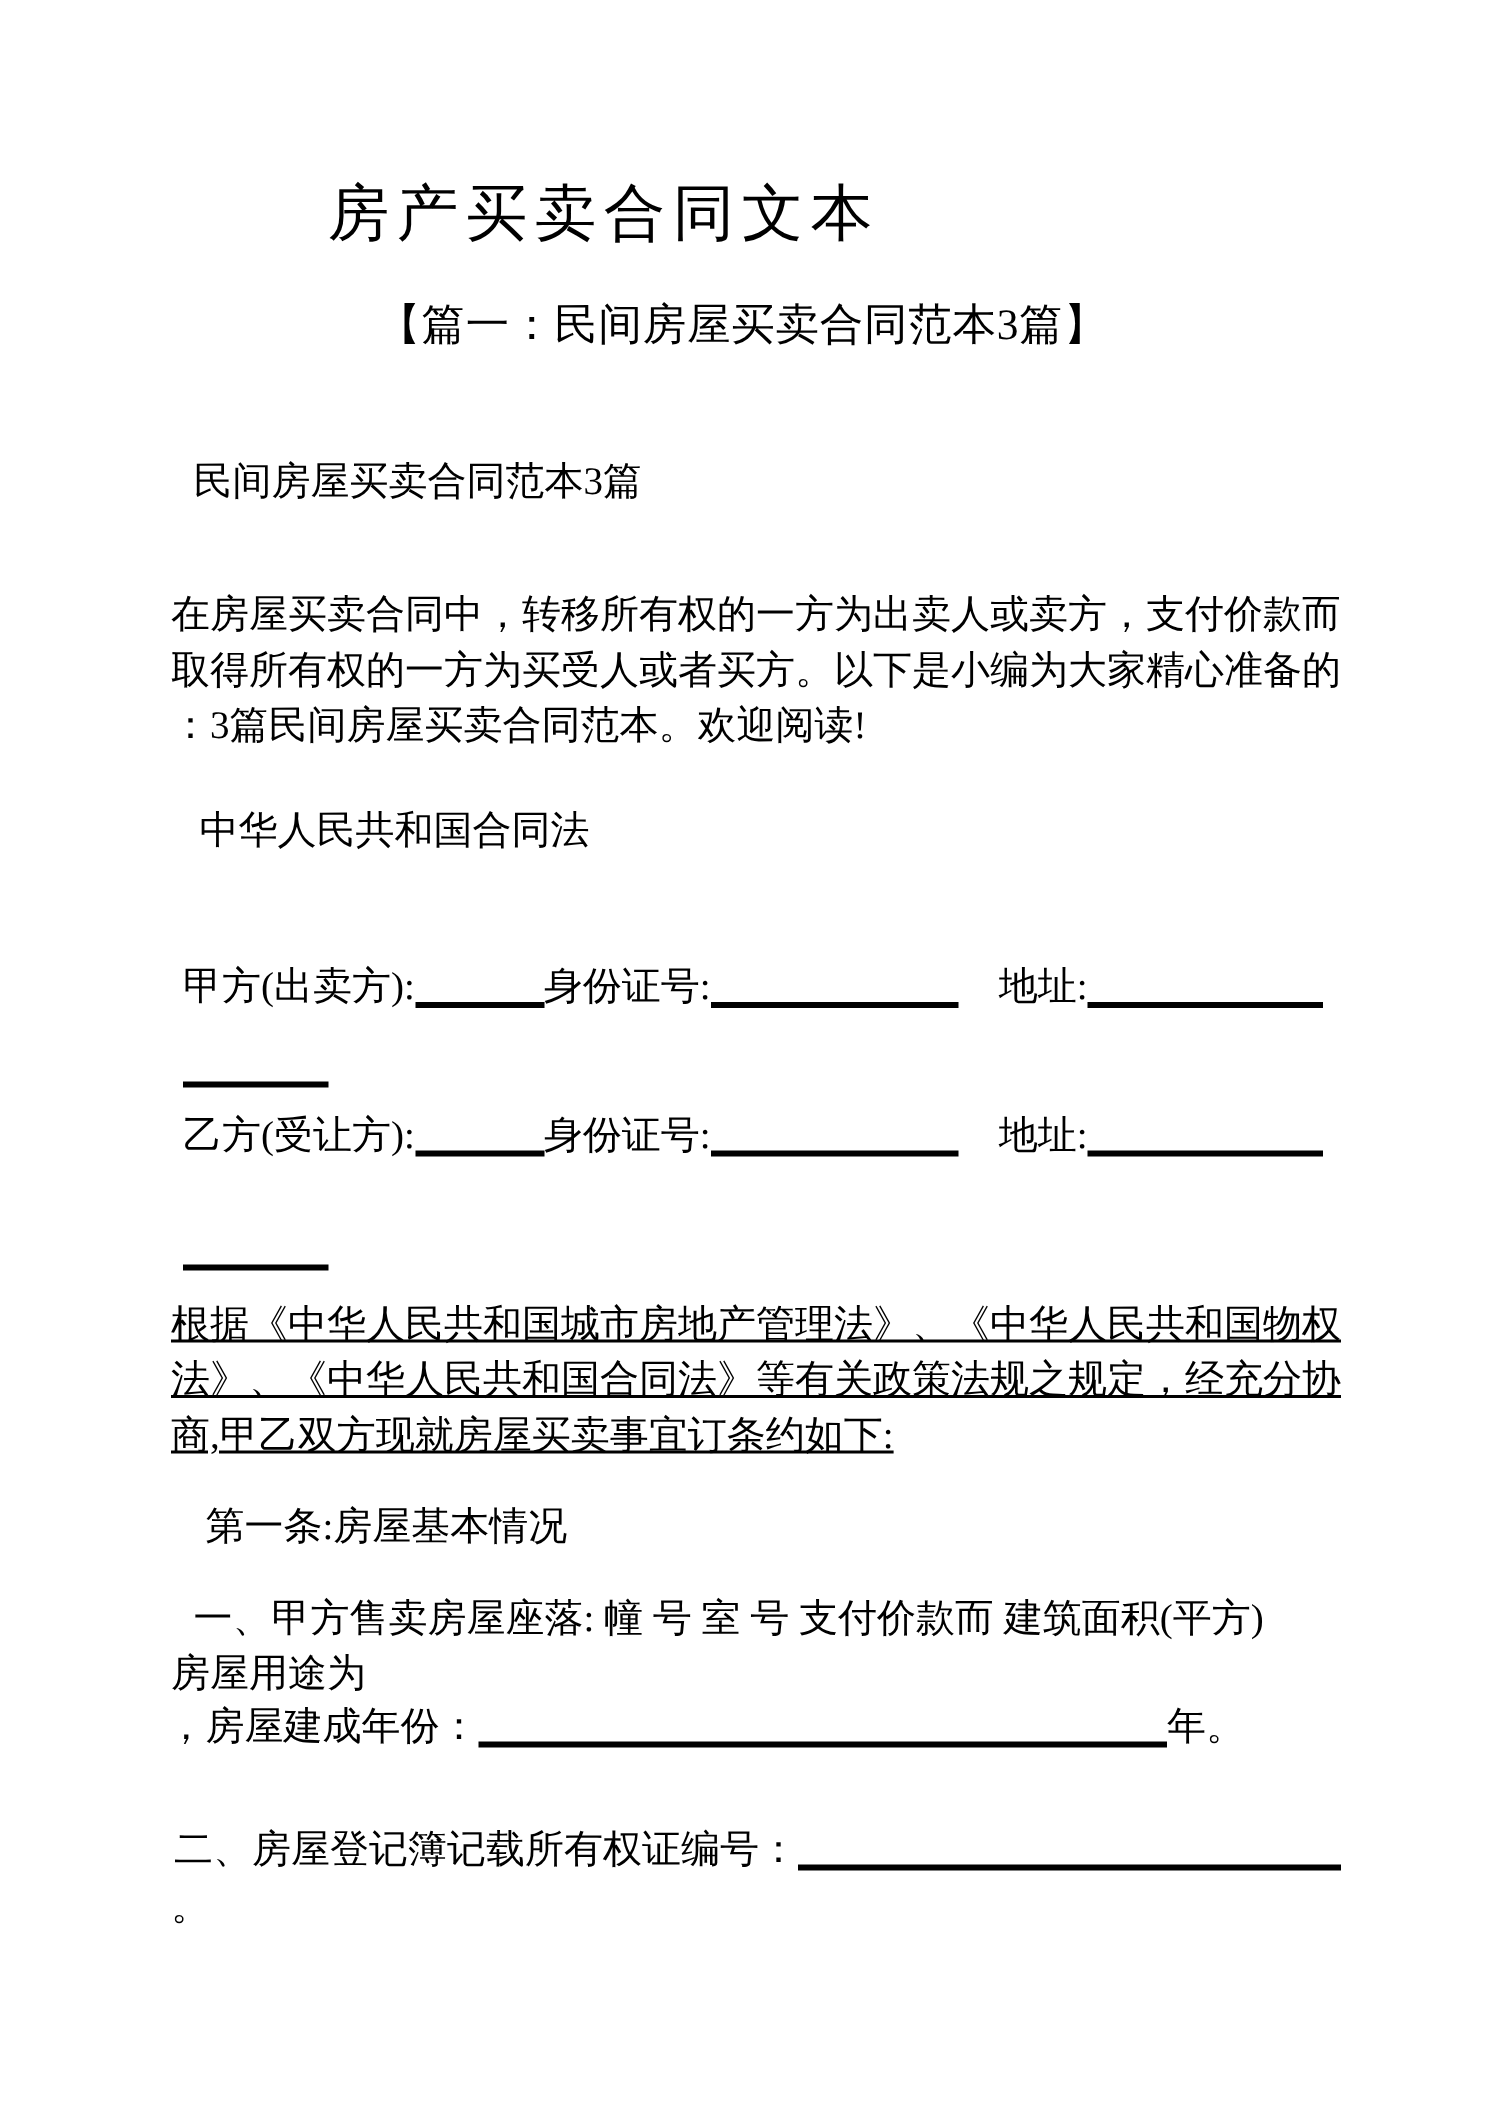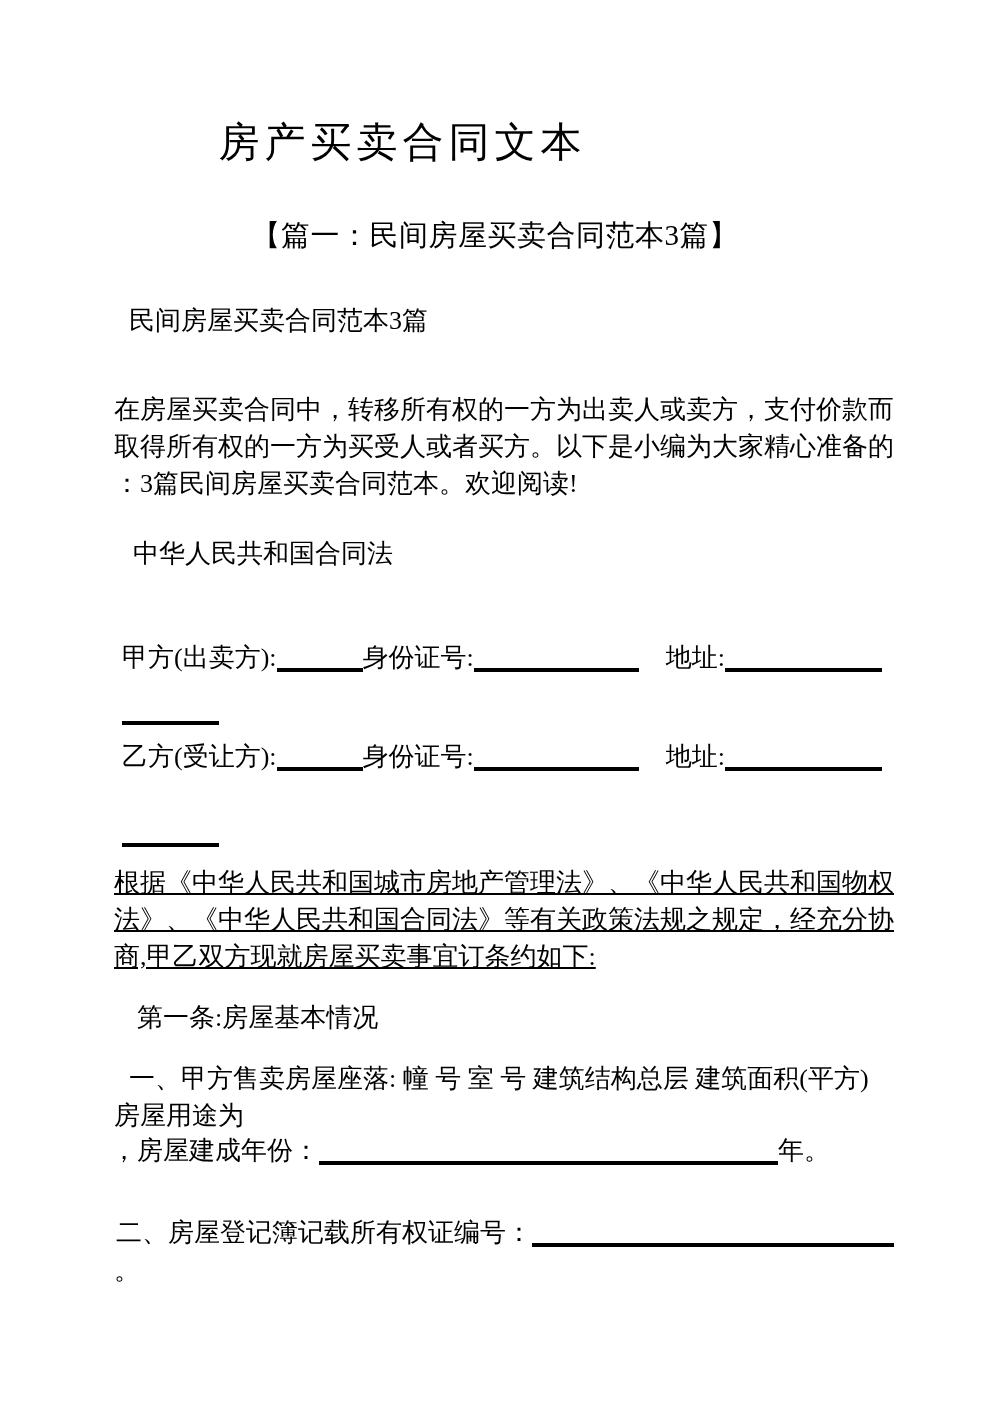--- a/index.html
+++ b/index.html
@@ -13,21 +13,21 @@
     overflow: hidden;
   }
   .abs { position: absolute; }
   .title {
     top: 116px; left: 0; width: 805px;
     margin: 0; text-align: center;
     font-size: 41px; font-weight: 400; letter-spacing: 5px;
     line-height: 1.3; white-space: nowrap;
   }
   .subtitle {
-    top: 216px; left: 0; width: 990px;
+    top: 198px; left: 0; width: 990px;
     margin: 0; text-align: center;
     font-size: 29px; font-weight: 500; letter-spacing: 0.5px;
     line-height: 1.35; white-space: nowrap;
   }
   .h3 { font-size: 26px; font-weight: 400; line-height: 34px; white-space: nowrap; }
   .h3a { top: 304px; left: 129px; }
   .h3b { top: 537px; left: 133px; }
   .para {
     font-size: 26px; line-height: 37px;
     white-space: pre; margin: 0;
@@ -82,21 +82,21 @@
   <div class="abs row row-yi"><span>乙方(受让方):</span><span class="blank b1"></span><span>身份证号:</span><span class="blank b2"></span><span class="addr-label">地址:</span><span class="blank b3"></span></div>
 
   <div class="abs row cont2"><span class="blank bcont"></span></div>
 
   <p class="abs para para2">根据《中华人民共和国城市房地产管理法》、《中华人民共和国物权
 法》、《中华人民共和国合同法》等有关政策法规之规定，经充分协
 商,甲乙双方现就房屋买卖事宜订条约如下:</p>
 
   <div class="abs clause">第一条:房屋基本情况</div>
 
-  <p class="abs para para3">一、甲方售卖房屋座落: 幢 号 室 号 建筑结构总层 建筑面积(平方)
+  <p class="abs para para3">一、甲方售卖房屋座落: 幢 号 室 号 支付价款而 建筑面积(平方)
 房屋用途为</p>
 
   <div class="abs row row-year"><span>，房屋建成年份：</span><span class="blank byear"></span><span>年。</span></div>
 
   <div class="abs row row-code"><span>二、房屋登记簿记载所有权证编号：</span><span class="blank bcode"></span></div>
 
   <div class="abs period">。</div>
 
 </div>
 

